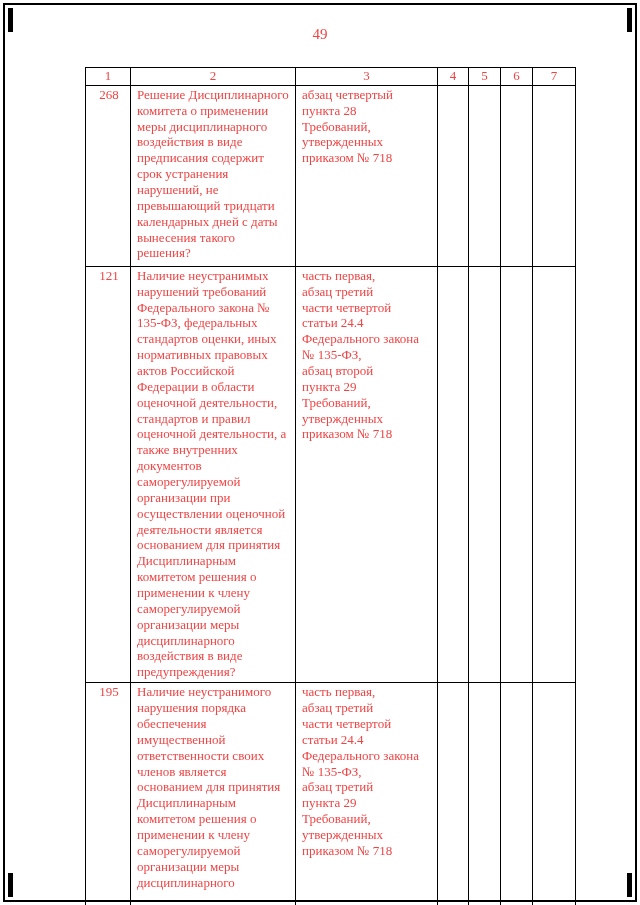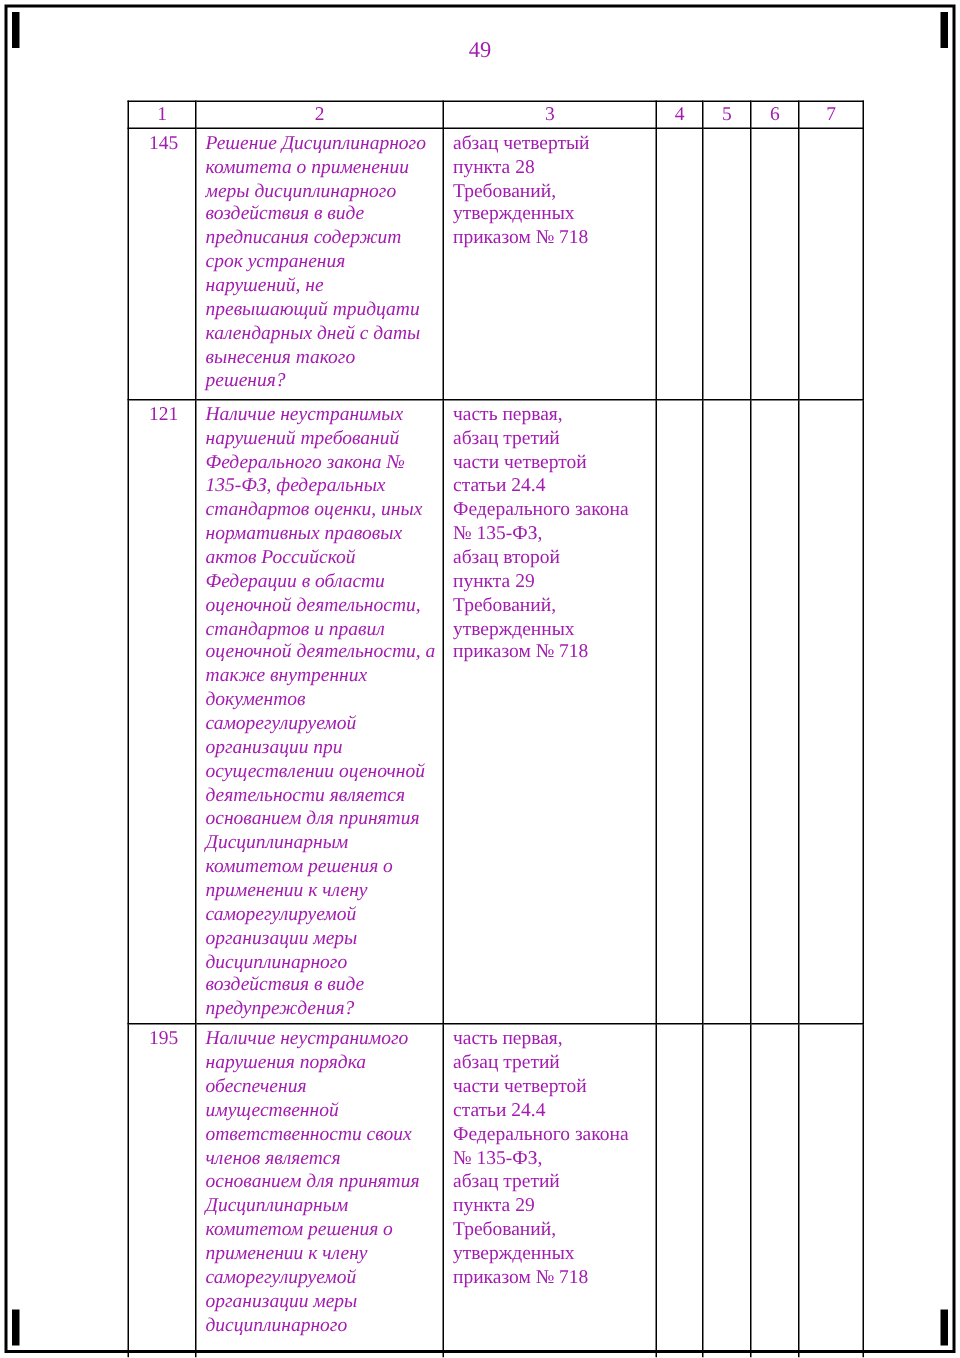--- a/index.html
+++ b/index.html
@@ -6,21 +6,21 @@
     margin: 0;
     padding: 0;
     background: #ffffff;
   }
   .page {
     position: relative;
     width: 640px;
     height: 905px;
     background: #ffffff;
     font-family: "Liberation Serif", "DejaVu Serif", serif;
-    color: #a21caf;
+    color: #ef4444;
     overflow: hidden;
   }
   .scan-frame {
     position: absolute;
     left: 3px; top: 3px; right: 3px; bottom: 3px;
     border: 2px solid #000;
     pointer-events: none;
   }
   .corner-bar {
     position: absolute;
@@ -64,21 +64,20 @@
     text-align: center;
     padding-left: 2px;
     padding-right: 2px;
   }
   td.ref-cell {
     white-space: pre-line;
     padding-left: 9px;
   }
   td.question-cell {
     padding-right: 8px;
-    font-style: italic;
   }
 </style>
 </head>
 <body>
 
 <div class="page">
   <div class="scan-frame"></div>
   <div class="corner-bar tl"></div>
   <div class="corner-bar tr"></div>
   <div class="corner-bar bl"></div>
@@ -102,21 +101,21 @@
         <th>2</th>
         <th>3</th>
         <th>4</th>
         <th>5</th>
         <th>6</th>
         <th>7</th>
       </tr>
     </thead>
     <tbody>
       <tr style="height:181px;">
-        <td class="num-cell">145</td>
+        <td class="num-cell">268</td>
         <td class="question-cell">Решение Дисциплинарного комитета о применении меры дисциплинарного воздействия в виде предписания содержит срок устранения нарушений, не превышающий тридцати календарных дней с даты вынесения такого решения?</td>
         <td class="ref-cell">абзац четвертый
 пункта 28
 Требований,
 утвержденных
 приказом № 718</td>
         <td></td>
         <td></td>
         <td></td>
         <td></td>

